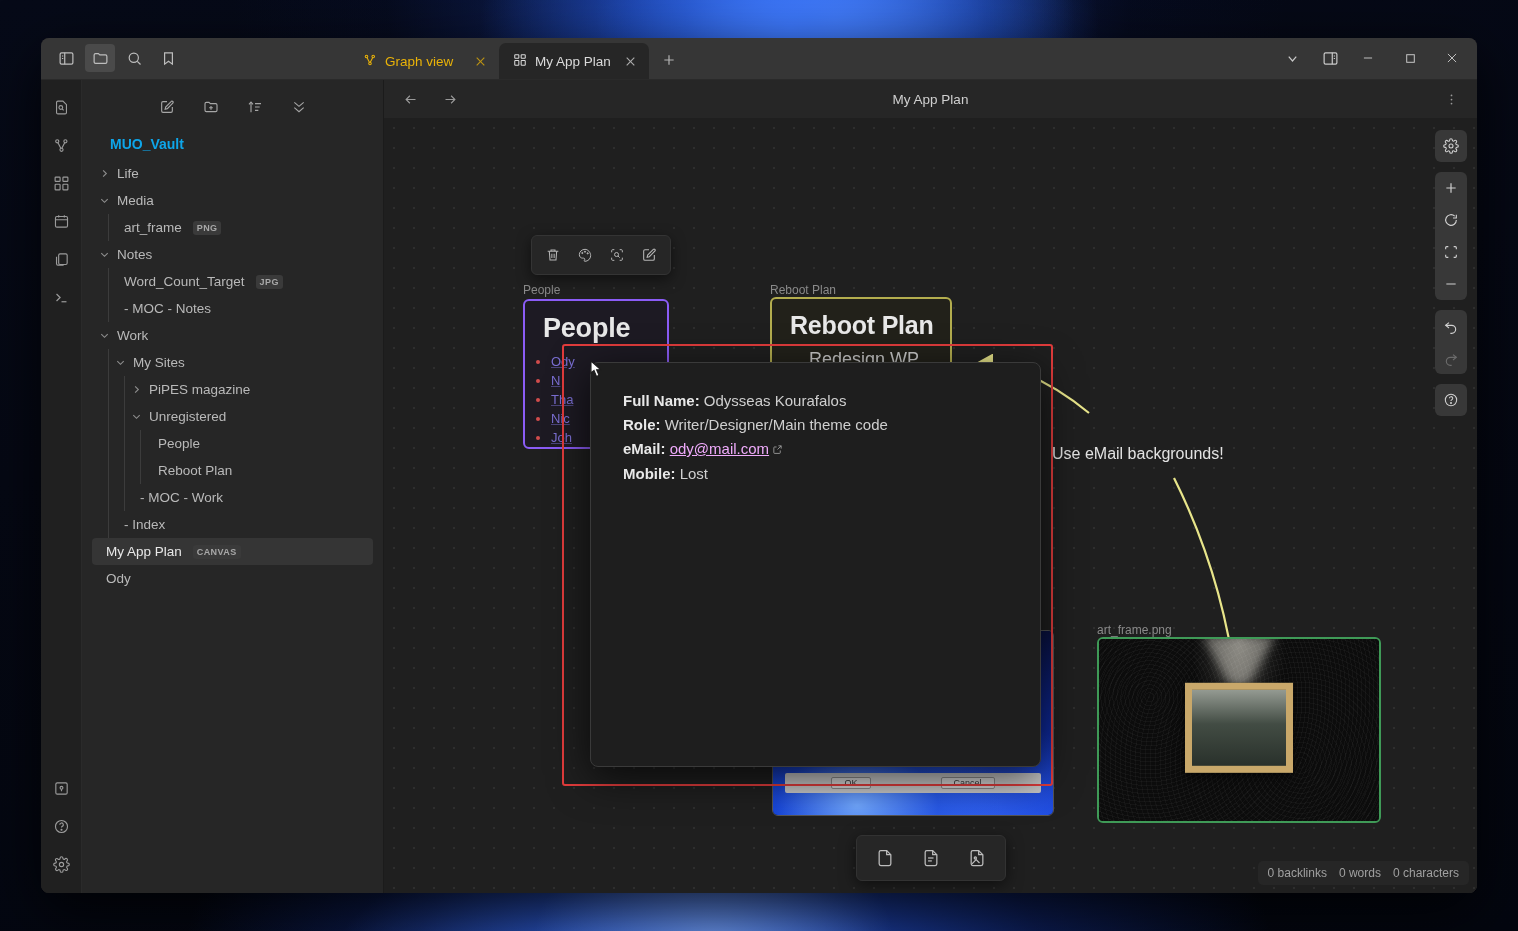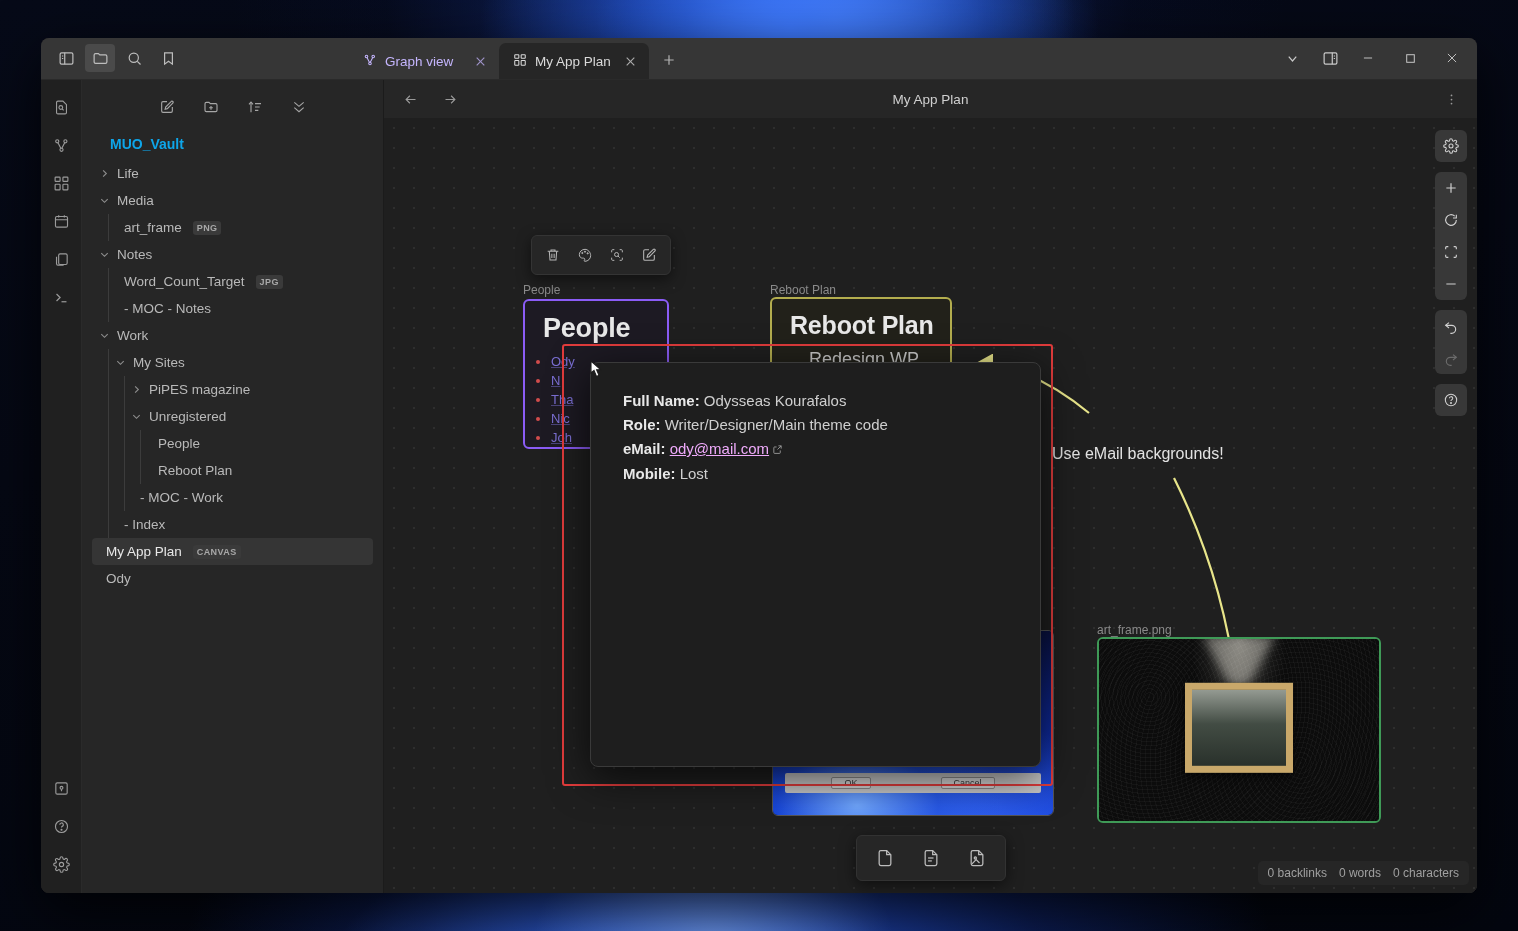--- a/index.html
+++ b/index.html
@@ -57,21 +57,21 @@
     display: flex; align-items: center; justify-content: center;
     color: #bdbdbd; cursor: pointer;
   }
   .tb-btn.active { background: #4a4a4a; }
 
   .tabs { display: flex; align-items: flex-end; height: 42px; margin-left: 160px; }
   .tab {
     display: flex; align-items: center; gap: 8px;
     height: 36px; padding: 0 10px 0 14px;
     border-radius: 7px 7px 0 0;
-    color: #c4b5fd; font-size: 13.5px; cursor: pointer;
+    color: #eab308; font-size: 13.5px; cursor: pointer;
     min-width: 150px;
   }
   .tab.active { background: #262626; color: #dadada; }
   .tab .tab-label { flex: 1; white-space: nowrap; }
   .tab .tab-close { opacity: .75; width: 18px; height:18px; display:flex;align-items:center;justify-content:center; border-radius:3px;}
   .tab-add {
     width: 28px; height: 28px; margin: 0 0 5px 6px;
     display:flex;align-items:center;justify-content:center;
     color:#b4b4b4; border-radius:4px; cursor:pointer;
   }

